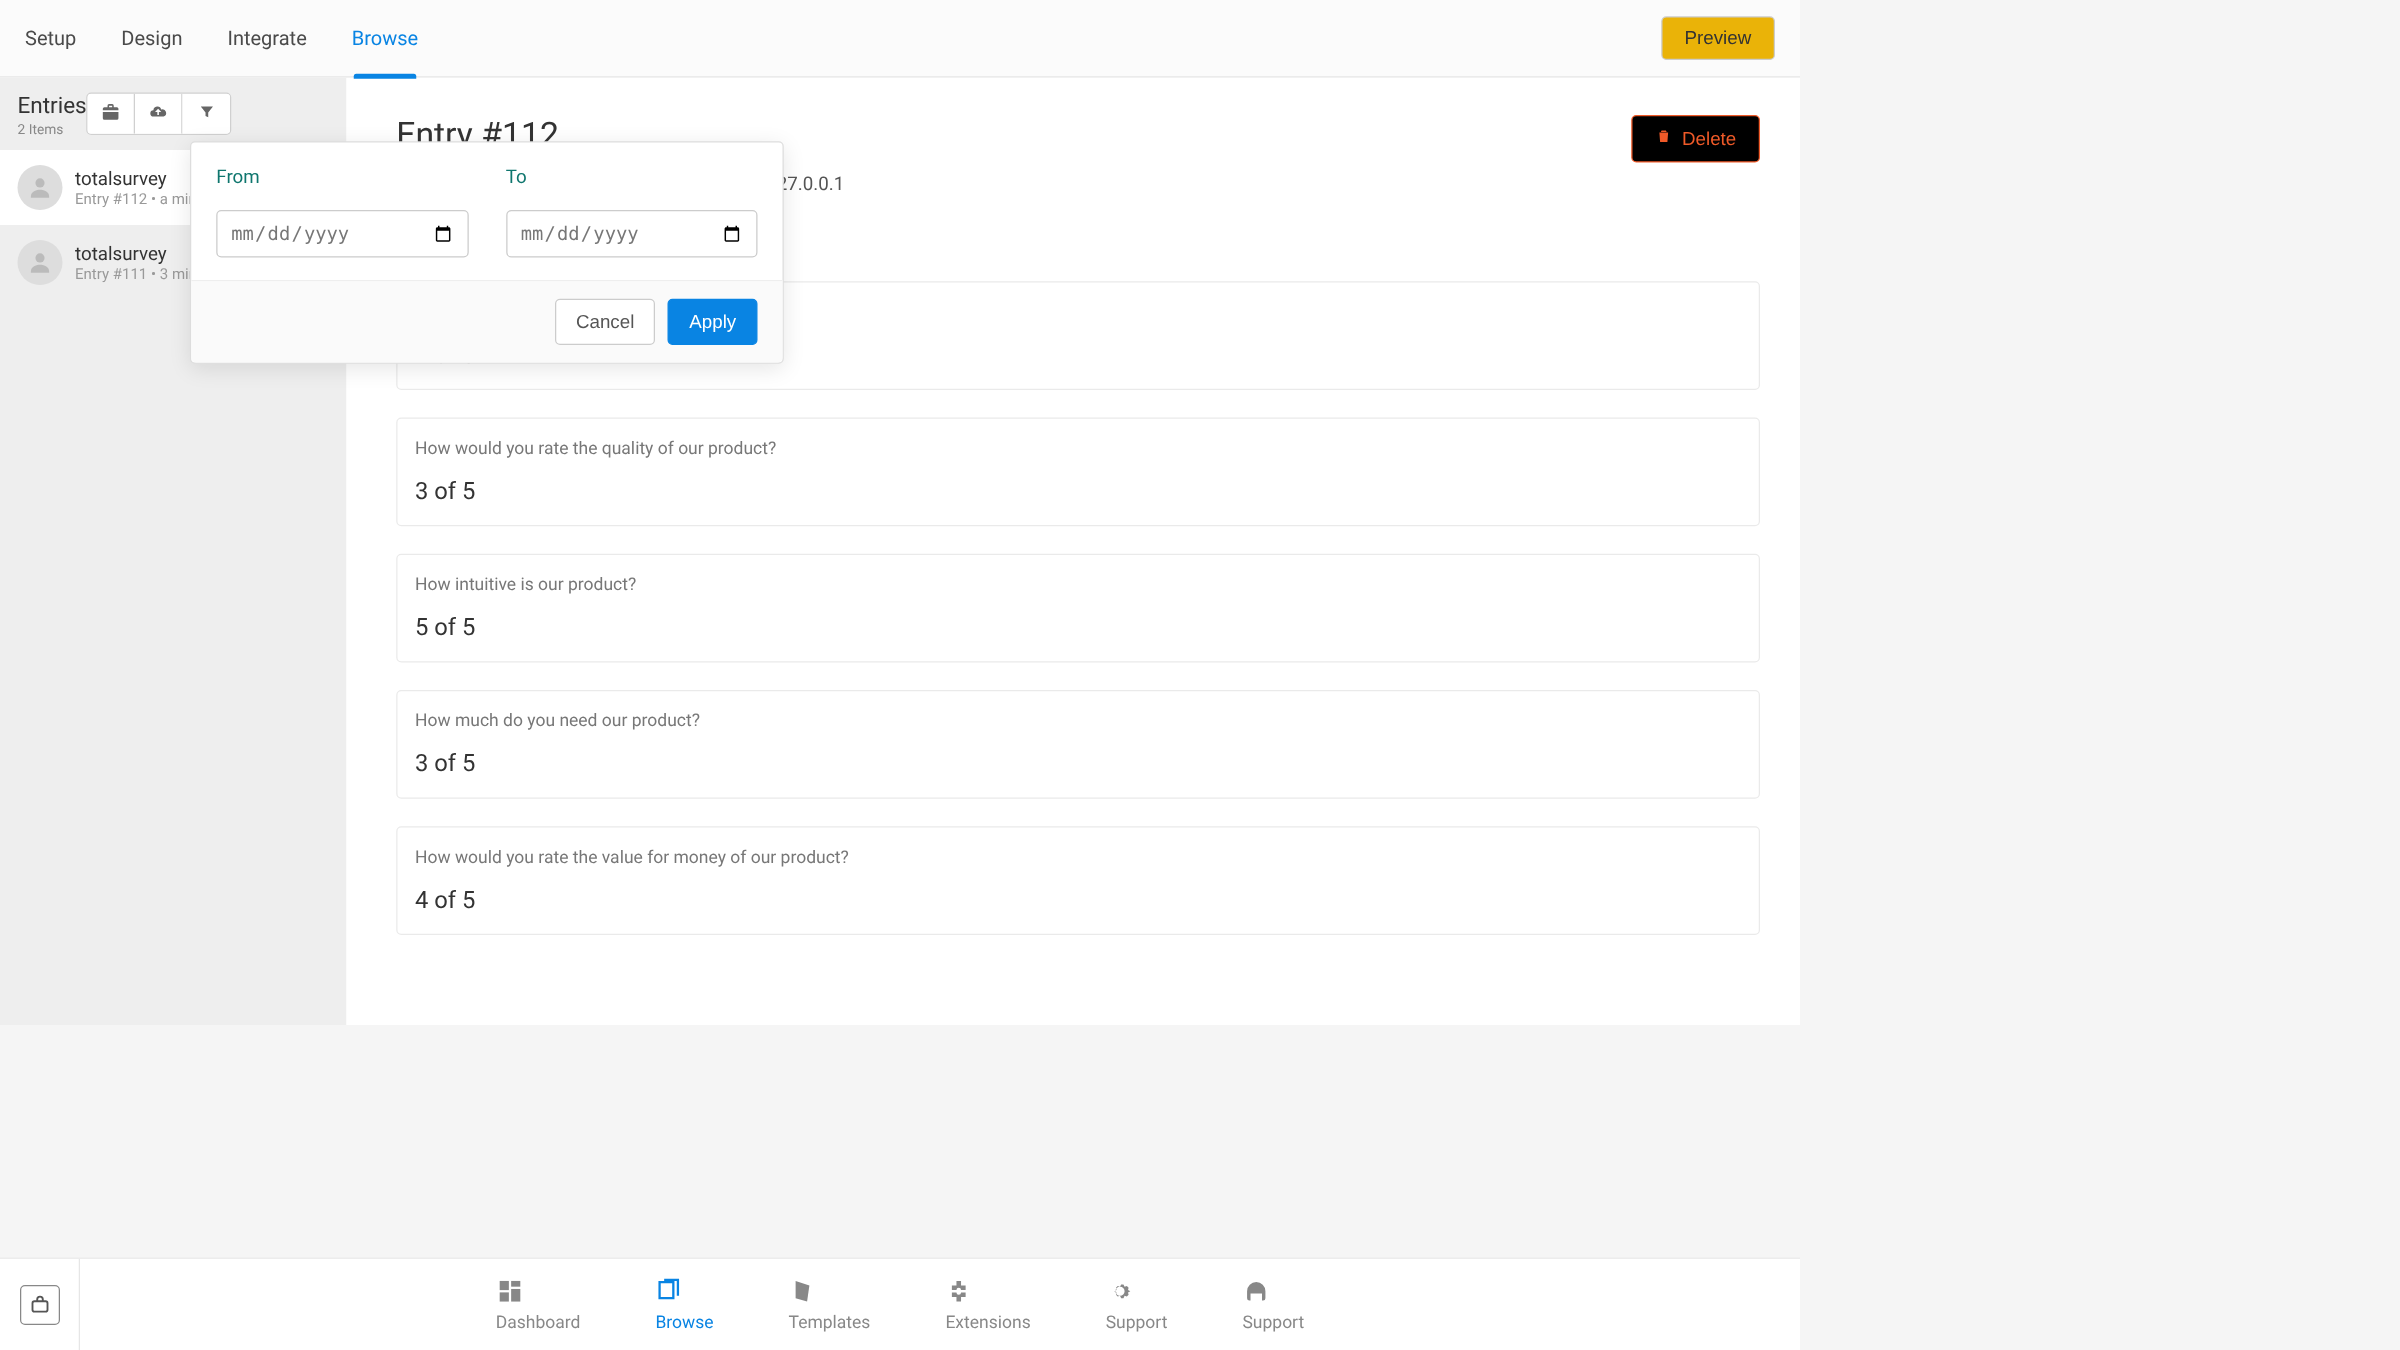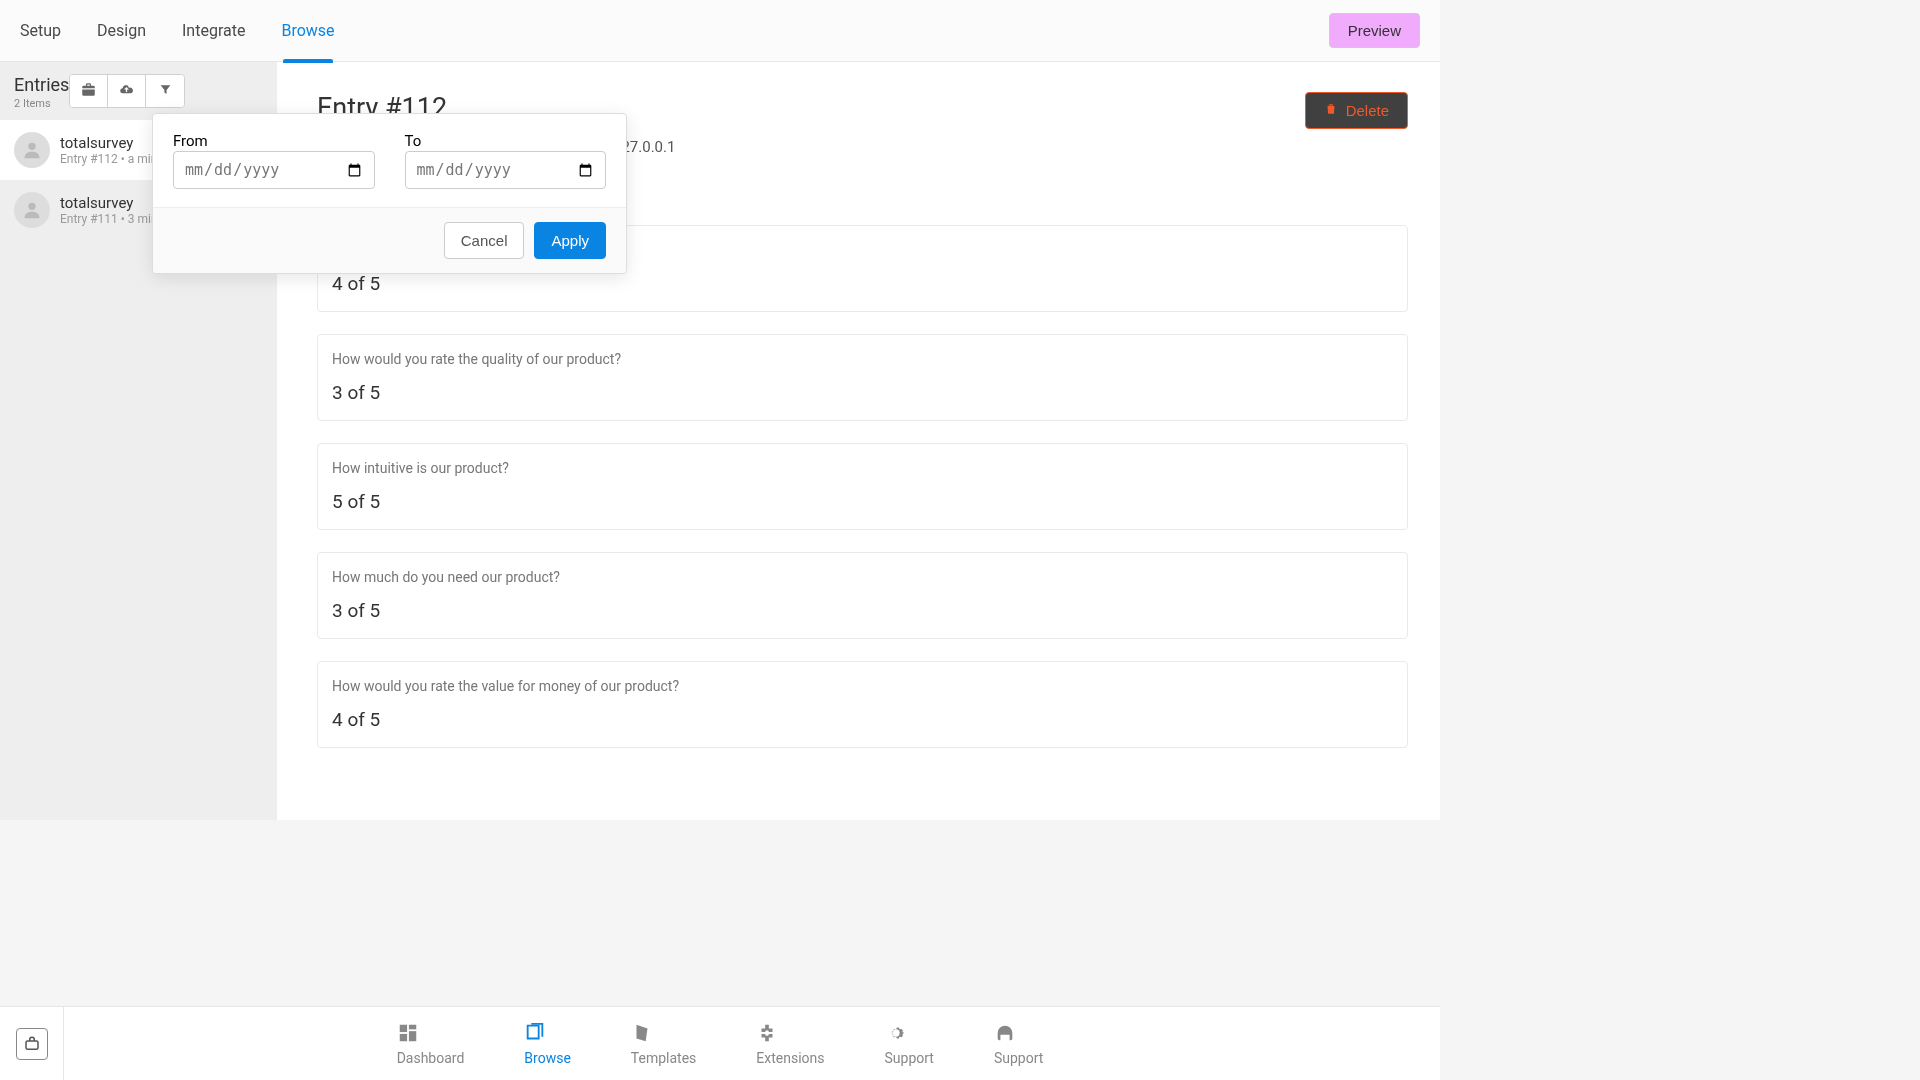--- a/index.html
+++ b/index.html
@@ -24,21 +24,21 @@
 .topbar .tab {
   font-size: 16px; color: #4a4a4a; cursor: pointer;
   height: 62px; display: flex; align-items: center; position: relative;
 }
 .topbar .tab.active { color: #0984e3; }
 .topbar .tab.active::after {
   content: ''; position: absolute; bottom: -1px; left: 50%; transform: translateX(-50%);
   width: 50px; height: 4px; background: #0984e3; border-radius: 2px 2px 0 0;
 }
 .preview-btn {
-  padding: 8px 18px; background: #f0abfc; border: 1px solid #ccc;
+  padding: 8px 18px; background: #eab308; border: 1px solid #ccc;
   border-radius: 4px; font-size: 15px; cursor: pointer; color: #333;
 }
 
 
 .main { flex: 1; display: flex; overflow: hidden; }
 
 
 .sidebar { width: 277px; background: #eeeeee; display: flex; flex-direction: column; }
 .sidebar-header {
   padding: 12px 14px 10px; display: flex; justify-content: flex-start; align-items: flex-start;
@@ -76,42 +76,42 @@
 .content-header { display: flex; justify-content: space-between; align-items: flex-start; margin-bottom: 24px; }
 .entry-title { font-size: 27px; font-weight: 400; color: #333; margin-bottom: 14px; }
 .entry-meta { display: flex; gap: 28px; color: #555; font-size: 15px; }
 .entry-meta span { display: inline-flex; align-items: center; gap: 8px; }
 .entry-meta svg { width: 18px; height: 18px; fill: none; stroke: #0984e3; stroke-width: 2; }
 .entry-meta .user-icon { stroke: #0984e3; fill: #0984e3; }
 .entry-meta .clock-icon { stroke: #0984e3; }
 .entry-meta .globe-icon { stroke: #0984e3; fill: #0984e3; }
 
 .delete-btn {
-  padding: 9px 18px; background: #404040; border: 1px solid #f05a28;
+  padding: 9px 18px; background: #000000; border: 1px solid #f05a28;
   border-radius: 4px; color: #f05a28; font-size: 15px; display: inline-flex;
   align-items: center; gap: 8px; cursor: pointer;
 }
 
 .section-title { font-size: 22px; font-weight: 400; margin-bottom: 20px; }
 .qa-card {
   background: #fff; border: 1px solid #eaeaea; border-radius: 4px;
   padding: 16px 14px; margin-bottom: 22px;
 }
 .qa-card .q { font-size: 14px; color: #777; margin-bottom: 14px; }
 .qa-card .a { font-size: 19px; color: #333; }
 
 
 .popover {
   position: absolute; left: 152px; top: 113px; width: 475px;
   background: #fff; border: 1px solid #ddd; border-radius: 4px;
   box-shadow: 0 4px 18px rgba(0,0,0,0.10); z-index: 20;
 }
 .popover .body { padding: 18px 20px; display: flex; gap: 30px; }
 .popover .field { flex: 1; }
-.popover .field label { display: block; font-size: 15px; color: #000000; margin-bottom: 1px; }
+.popover .field label { display: block; font-size: 15px; color: #0f766e; margin-bottom: 18px; }
 .popover .field input {
   width: 100%; padding: 8px 10px; border: 1px solid #ccc; border-radius: 4px;
   font-size: 15px; color: #777;
 }
 .popover .footer {
   padding: 14px 20px; border-top: 1px solid #eee; background: #fafafa;
   display: flex; justify-content: flex-end; gap: 10px; border-radius: 0 0 4px 4px;
 }
 .btn { padding: 9px 16px; border-radius: 4px; font-size: 15px; cursor: pointer; }
 .btn-secondary { background: #fff; border: 1px solid #ccc; color: #555; }

